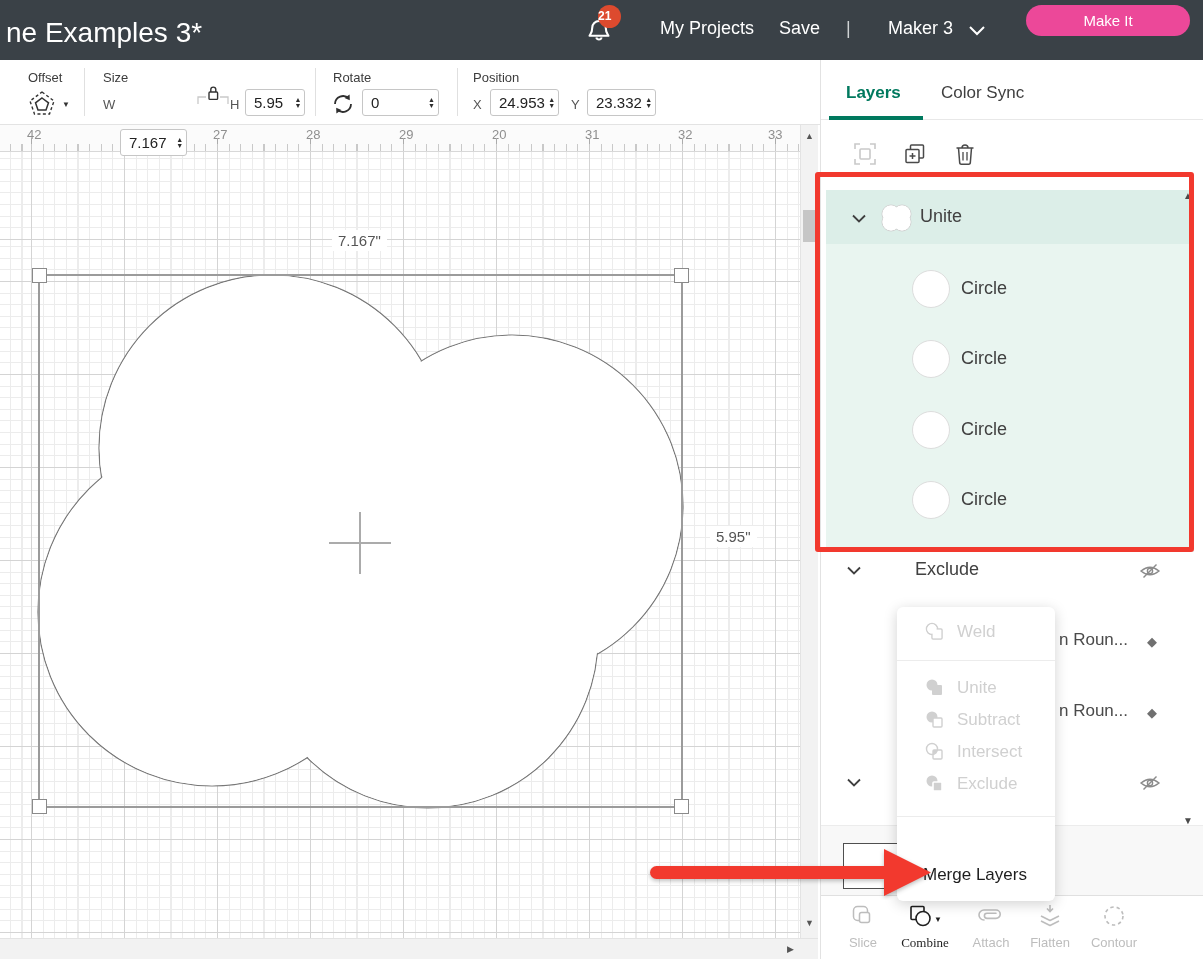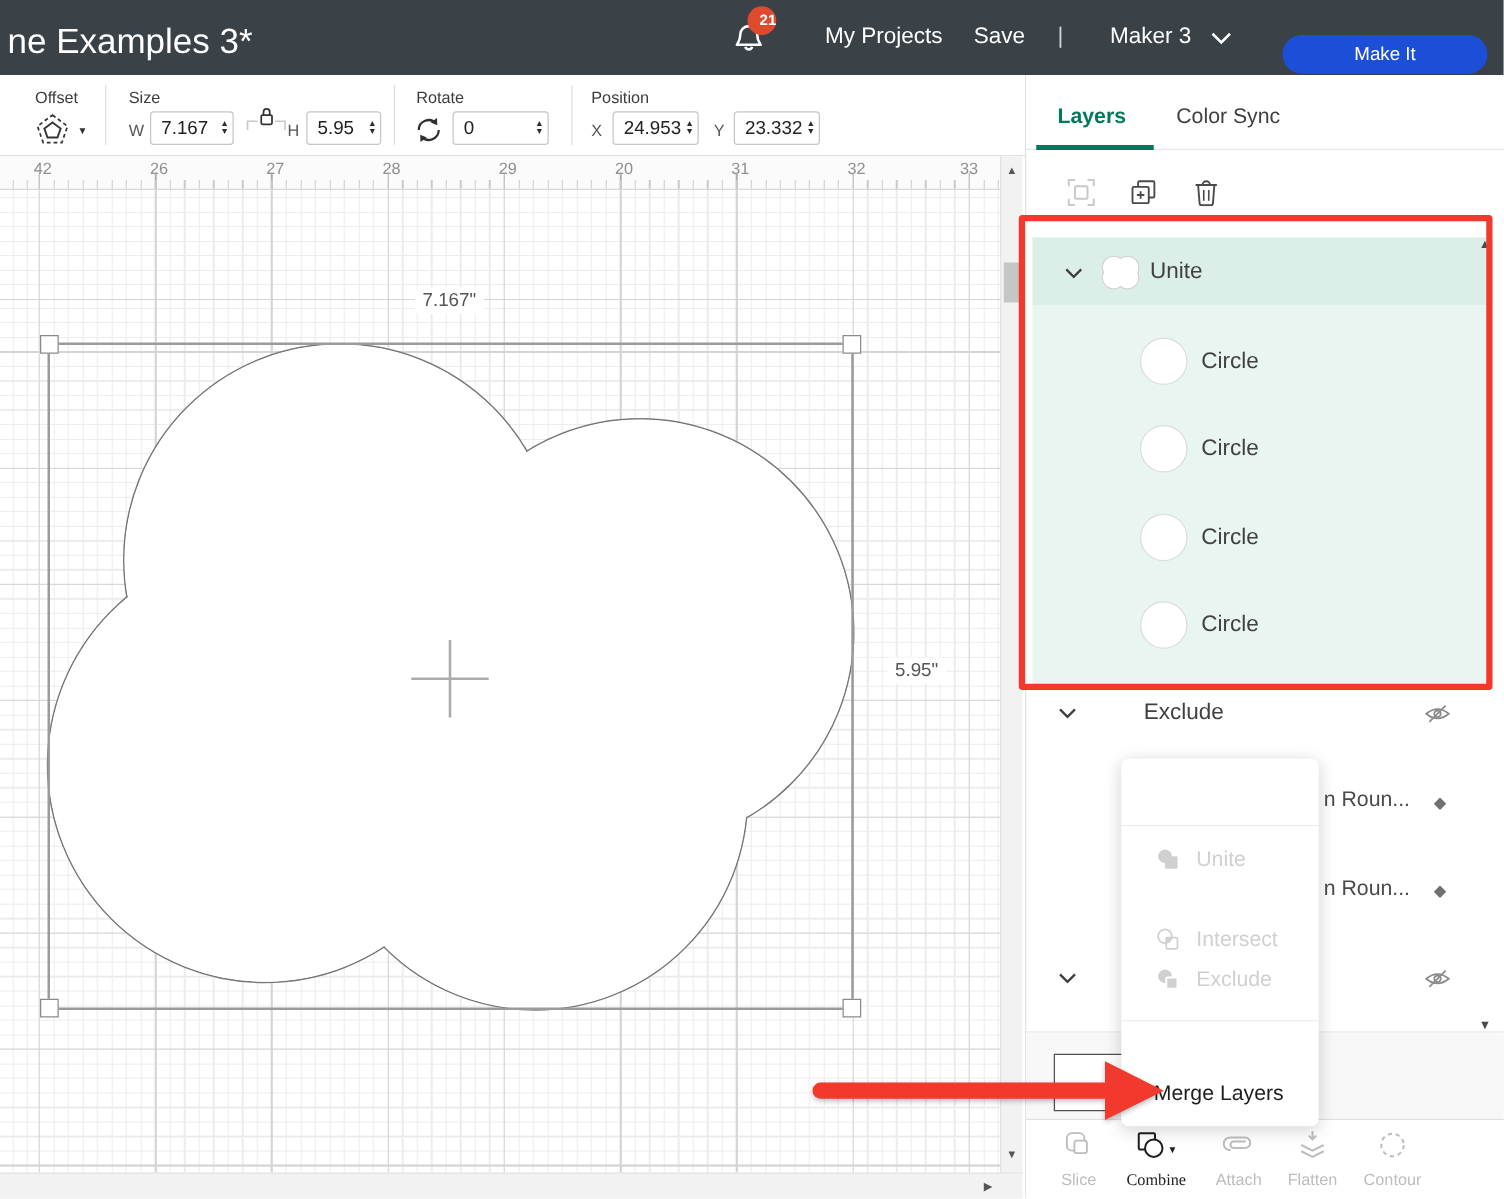--- a/index.html
+++ b/index.html
@@ -6,24 +6,24 @@
   html,body { width:1203px; height:959px; overflow:hidden; background:#fff;
     font-family:"Liberation Sans","DejaVu Sans",sans-serif; }
   .abs { position:absolute; }
   #page { position:relative; width:1203px; height:959px; background:#fff; }
 
   
   #header { position:absolute; left:0; top:0; width:1203px; height:60px; background:#3a4147; z-index:30; }
   #header .title { position:absolute; left:6px; top:17px; color:#fff; font-size:28px; white-space:nowrap; }
   #bell { position:absolute; left:584px; top:16px; width:30px; height:32px; }
   #badge { position:absolute; left:598px; top:5px; min-width:23px; height:23px; border-radius:12px;
-    background:#dd4a2e; color:#fff; font-size:12px; font-weight:bold; text-align:right; line-height:23px; }
+    background:#dd4a2e; color:#fff; font-size:12px; font-weight:bold; text-align:left; line-height:23px; }
   .hnav { position:absolute; top:18px; color:#fff; font-size:18px; cursor:default; }
-  #makeit { position:absolute; left:1026px; top:28px; width:164px; height:31px; border-radius:16px;
-    background:#1d4ed8; color:#fff; font-size:15px; text-align:center; line-height:31px; border:none; }
+  #makeit { position:absolute; left:1026px; top:5px; width:164px; height:31px; border-radius:16px;
+    background:#ec4899; color:#fff; font-size:15px; text-align:center; line-height:31px; border:none; }
 
   
   #edittoolbar { position:absolute; left:0; top:60px; width:820px; height:65px; background:#fff;
     border-bottom:1px solid #e3e3e3; z-index:5; }
   .tb-label { position:absolute; top:10px; font-size:13px; color:#3c3c3c; }
   .tb-div { position:absolute; top:8px; width:1px; height:48px; background:#e0e0e0; }
   .fld-label { position:absolute; top:37px; font-size:13px; color:#555; }
   .inp { position:absolute; top:29px; height:27px; border:1px solid #c6c6c6; border-radius:3px; background:#fff;
     display:flex; align-items:center; }
   .inp input { border:none; outline:none; width:100%; height:100%; font-size:15px; color:#222; padding-left:8px;
@@ -135,21 +135,21 @@
     <span class="tb-label" style="left:28px;">Offset</span>
     <svg class="abs" style="left:28px; top:30px;" width="28" height="26" viewBox="0 0 28 26">
       <polygon points="14,2 26,11 21.5,24 6.5,24 2,11" fill="none" stroke="#333" stroke-width="1.4" stroke-dasharray="3,2.4"></polygon>
       <polygon points="14,8 20.5,12.8 18,20 10,20 7.5,12.8" fill="none" stroke="#333" stroke-width="1.5"></polygon>
     </svg>
     <span class="abs" style="left:62px; top:40px; font-size:8px; color:#333;">▼</span>
     <div class="tb-div" style="left:84px;"></div>
 
     <span class="tb-label" style="left:103px;text-align:right;">Size</span>
     <span class="fld-label" style="left:103px;">W</span>
-    <div class="inp" style="left:120px; width:67px;">
+    <div class="inp" style="left:120px; width:67px;margin-top:40px;">
       <input value="7.167" style="">
       <span class="stepper">
         <span>▲</span>
         <span>▼</span>
       </span>
     </div>
     <svg class="abs" style="left:196px; top:23px;" width="34" height="22" viewBox="0 0 34 22">
       <polyline points="2,21 2,14 10,14" fill="none" stroke="#c9c9c9" stroke-width="1.3"></polyline>
       <polyline points="32,21 32,14 24,14" fill="none" stroke="#c9c9c9" stroke-width="1.3"></polyline>
       <rect x="13" y="9" width="8.6" height="7.4" rx="1" fill="none" stroke="#333" stroke-width="1.4"></rect>
@@ -378,28 +378,48 @@
           <circle cx="12" cy="12" r="9" fill="none" stroke="#bdbdbd" stroke-width="1.6" stroke-dasharray="3.4,3"></circle>
         </svg>
         <span class="bt-label">Contour</span>
       </div>
     </div>
   </div>
 
   <div id="red-rect"></div>
 
   <div id="dropdown">
+    <div class="dd-item" style="top:11px;">
+      <svg class="dd-icon" viewBox="0 0 20 20">
+        <g fill="#fff" stroke="#d0d0d0" stroke-width="1.5">
+          <circle cx="7" cy="7" r="5.5"></circle>
+            <rect x="7" y="7" width="10" height="10" rx="1"></rect>
+        </g>
+        <g fill="#fff" stroke="none">
+          <circle cx="7" cy="7" r="4.7"></circle>
+            <rect x="7.8" y="7.8" width="8.4" height="8.4"></rect>
+        </g>
+      </svg>
+      <span class="dd-text">Weld</span>
+    </div>
     <div class="dd-div" style="top:53px;"></div>
     <div class="dd-item" style="top:67px;">
       <svg class="dd-icon" viewBox="0 0 20 20">
         <circle cx="7" cy="7" r="5.5" fill="#d0d0d0"></circle>
           <rect x="7" y="7" width="10" height="10" rx="1" fill="#d0d0d0"></rect>
       </svg>
       <span class="dd-text">Unite</span>
     </div>
+    <div class="dd-item" style="top:99px;">
+      <svg class="dd-icon" viewBox="0 0 20 20">
+        <circle cx="7" cy="7" r="5.5" fill="#d0d0d0"></circle>
+        <rect x="8" y="8" width="9" height="9" rx="1" fill="#fff" stroke="#d0d0d0" stroke-width="1.4"></rect>
+      </svg>
+      <span class="dd-text">Subtract</span>
+    </div>
     <div class="dd-item" style="top:131px;">
       <svg class="dd-icon" viewBox="0 0 20 20">
         <circle cx="7" cy="7" r="5.5" fill="none" stroke="#d0d0d0" stroke-width="1.4"></circle>
         <rect x="8" y="8" width="9" height="9" rx="1" fill="none" stroke="#d0d0d0" stroke-width="1.4"></rect>
         <path d="M8 8 h4.3 a5.5 5.5 0 0 1 -4.3 4.3 Z" fill="#d0d0d0"></path>
       </svg>
       <span class="dd-text">Intersect</span>
     </div>
     <div class="dd-item" style="top:163px;">
       <svg class="dd-icon" viewBox="0 0 20 20">

